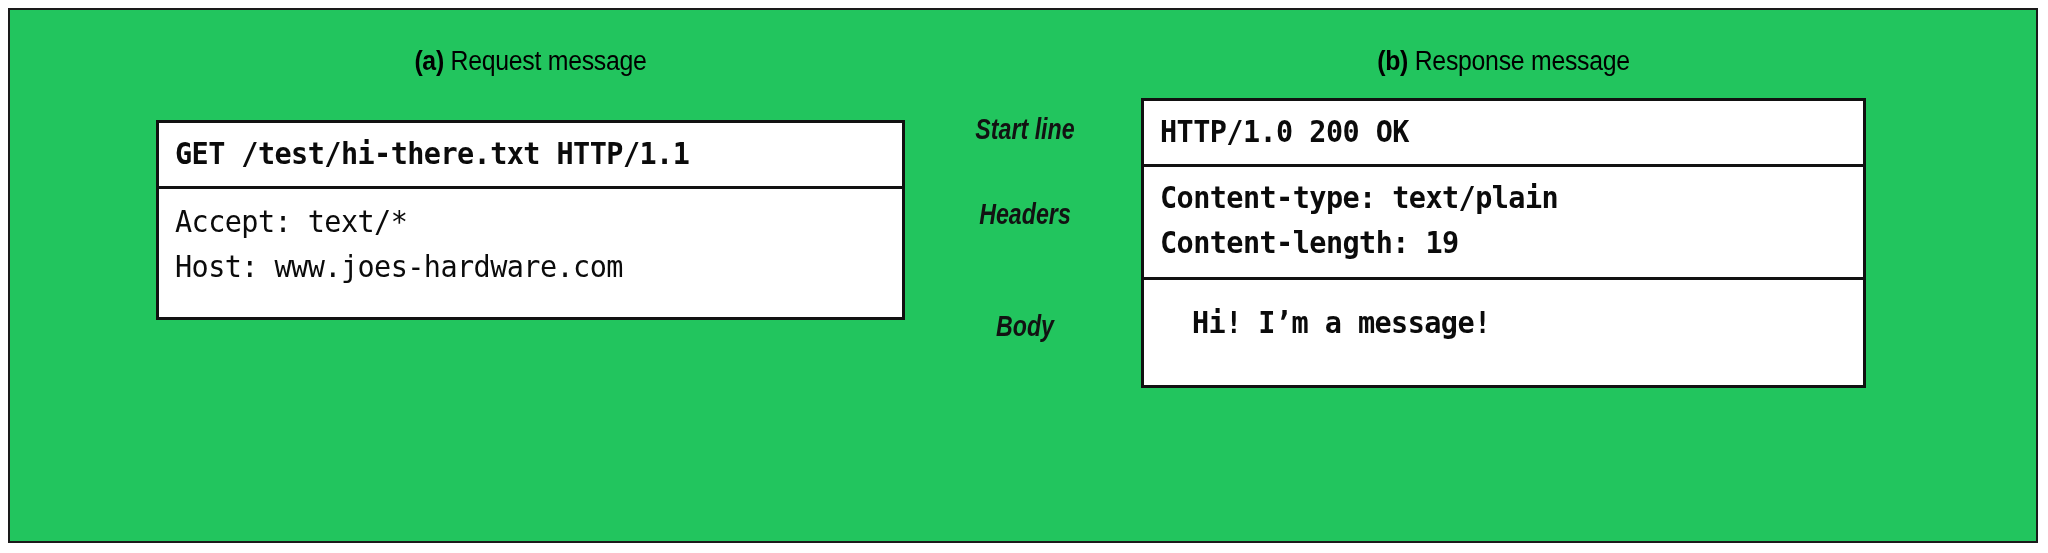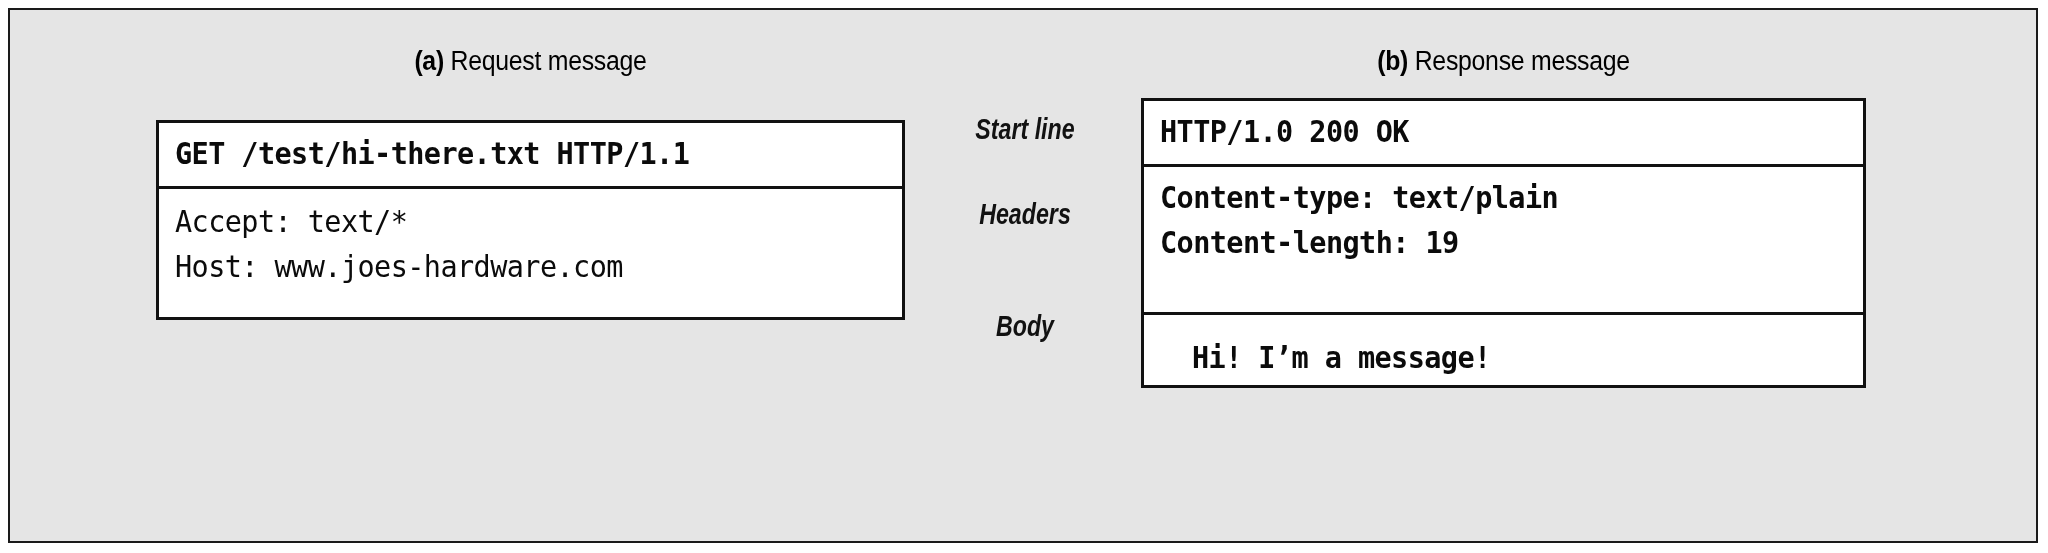--- a/index.html
+++ b/index.html
@@ -16,21 +16,21 @@
 
   
   #figure-frame {
     position: absolute;
     left: 8px;
     top: 8px;
     width: 2030px;
     height: 535px;
     border: 2px solid #1a1a1a;
     box-sizing: border-box;
-    background: #e5e5e5;
+    background: #22c55e;
     overflow: hidden;
   }
 
   
   .caption {
     position: absolute;
     font-family: "Liberation Sans", sans-serif;
     font-size: 27px;
     color: #000000;
     white-space: nowrap;
@@ -110,21 +110,21 @@
     transform: scaleX(0.95);
     transform-origin: left center;
   }
 
   
   #req-start-line { height: 63px; font-weight: bold; }
   #req-headers    { height: 134px; }
 
   
   #resp-start-line { height: 63px; }
-  #resp-headers    { height: 148px; }
+  #resp-headers    { height: 113px; }
   #resp-body       { height: 113px; padding-left: 48px; }
 
   #resp-body .code-line { line-height: 70px; }
   #req-headers .code-line:first-child { padding-top: 2px; }
 
   
   .mid-label {
     position: absolute;
     font-family: "Liberation Sans", sans-serif;
     font-weight: bold;

